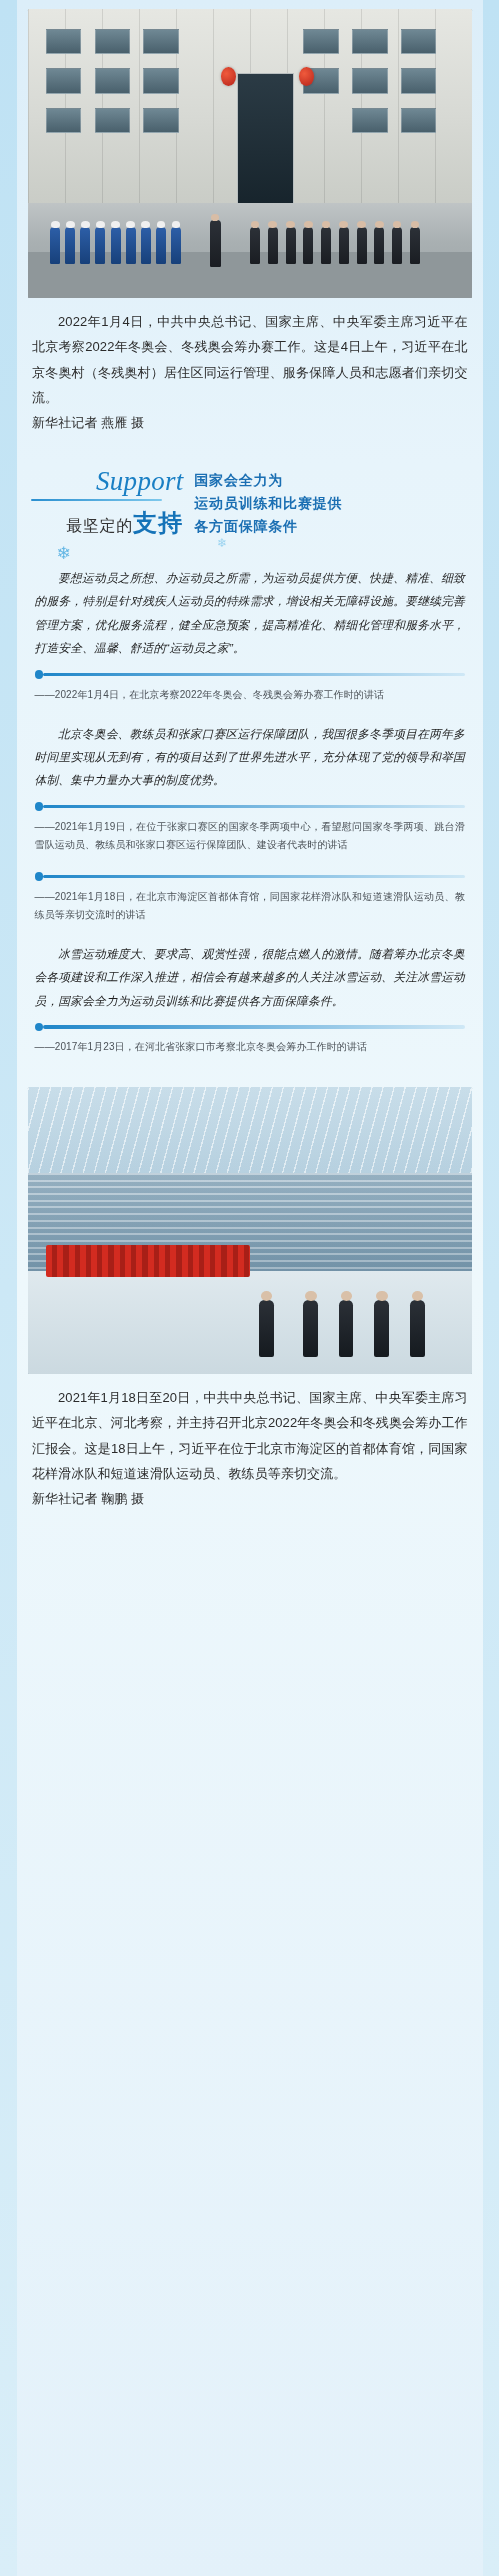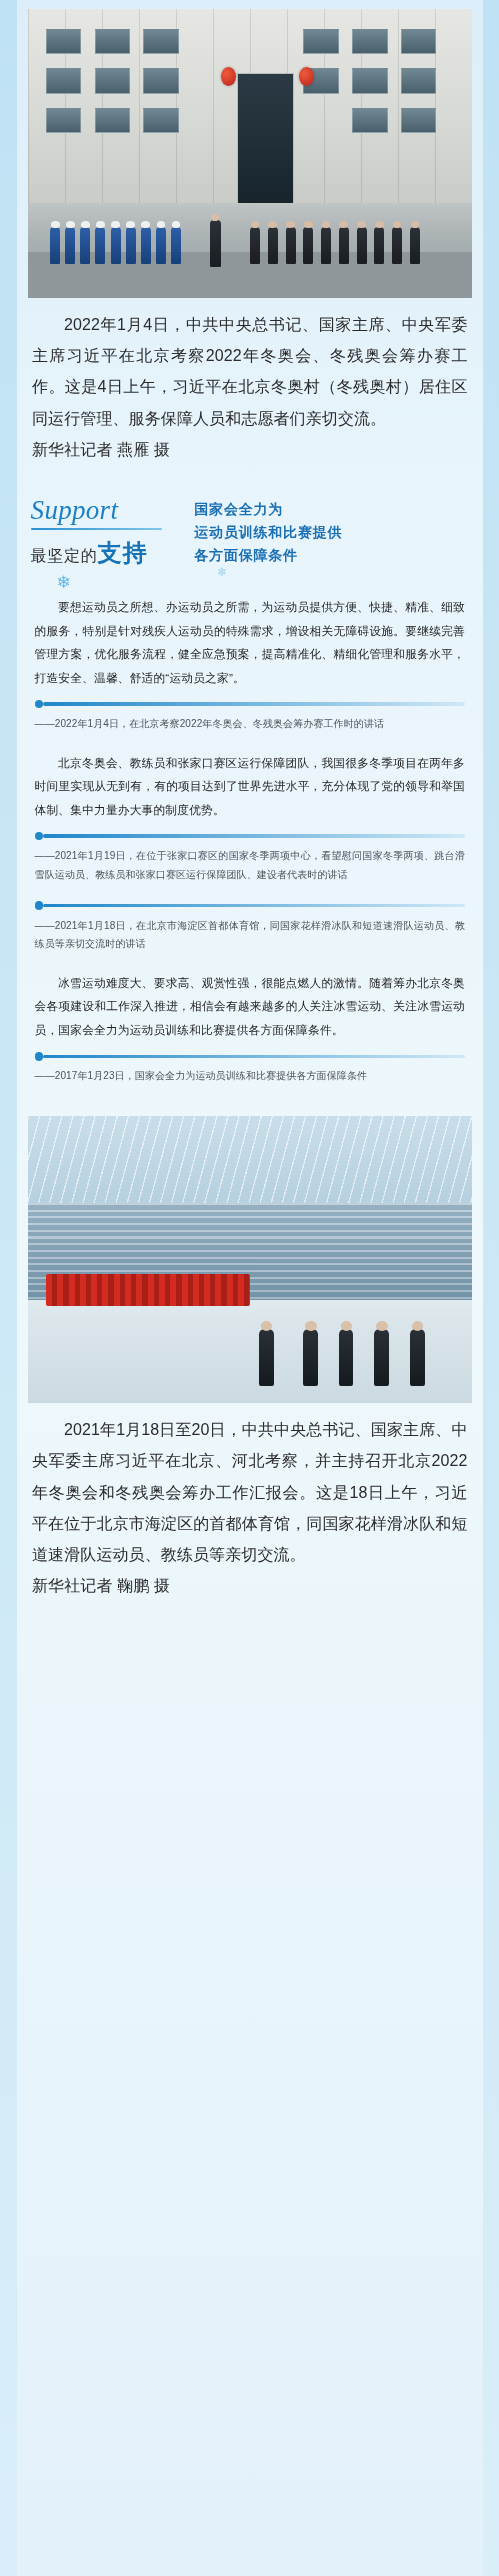--- a/index.html
+++ b/index.html
@@ -126,37 +126,37 @@
     background: linear-gradient(180deg,#2b3037,#151a1f);
   }
   .ph2-person:after {
     content:""; position:absolute; top:-8.7px; left:2px; width:11.3px; height:10px;
     border-radius:50%; background:#d9c0a8;
   }
 
   
   .caption {
     padding: 10.7px 14.7px 5.3px 14.7px;
-    font-size: 16px;
+    font-size: 13px;
     line-height: 1.95;
     color: #2b2b2b;
     text-align: justify;
     letter-spacing: 0.1px;
   }
   .caption .indent { text-indent: 2em; display:block; }
 
   
   .title-band {
     position: relative;
     margin: 12px 0 4px 0;
     padding: 12px 13.3px 16px 13.3px;
     min-height: 100px;
   }
   .title-flex { display:flex; align-items:flex-start; gap: 10.7px; }
-  .title-left { width: 153px; flex: 0 0 153px; padding-top: 2.7px; }
+  .title-left { width: 153px; flex: 0 0 153px; padding-top: 2.7px; text-align: right; }
   .support-word {
     font-family: "Liberation Serif", "DejaVu Serif", serif;
     font-style: italic;
     font-size: 27px;
     color: #1a7fc4;
     letter-spacing: 0.3px;
     line-height: 1;
   }
   .support-underline {
     width: 131px; height: 2px; margin-top: 4px;
@@ -188,20 +188,21 @@
   
   .quotes { padding: 6.7px 17.3px 6.7px 17.3px; }
   .quote-block { margin-bottom: 17.3px; }
   .quote-text {
     font-size: 11.7px;
     line-height: 2.0;
     color: #1f1f1f;
     text-indent: 2em;
     text-align: justify;
     letter-spacing: 0.2px;
+    font-style: italic;
   }
   .quote-rule {
     display: flex; align-items: center; gap: 0;
     margin: 10.7px 0 6.7px 0;
   }
   .quote-rule .dot {
     width: 8.7px; height: 8.7px; border-radius: 50%;
     background: #1f86c9; flex: 0 0 8.7px;
   }
   .quote-rule .line {
@@ -332,21 +333,21 @@
         </div>
         <div class="quote-src">——2021年1月18日，在北京市海淀区首都体育馆，同国家花样滑冰队和短道速滑队运动员、教练员等亲切交流时的讲话</div>
       </div>
 
       <div class="quote-block">
         <div class="quote-text">冰雪运动难度大、要求高、观赏性强，很能点燃人的激情。随着筹办北京冬奥会各项建设和工作深入推进，相信会有越来越多的人关注冰雪运动、关注冰雪运动员，国家会全力为运动员训练和比赛提供各方面保障条件。</div>
         <div class="quote-rule">
           <span class="dot"></span>
           <span class="line"></span>
         </div>
-        <div class="quote-src">——2017年1月23日，国家会全力为运动员训练和比赛提供各方面保障条件</div>
+        <div class="quote-src">——2017年1月23日，在河北省张家口市考察北京冬奥会筹办工作时的讲话</div>
       </div>
 
     </div>
 
     <div class="photo-block bottom-photo">
       <div class="photo second">
         <div class="ph2-roof"></div>
         <div class="ph2-stands"></div>
         <div class="ph2-ice"></div>
         <div class="ph2-redrow"></div>

